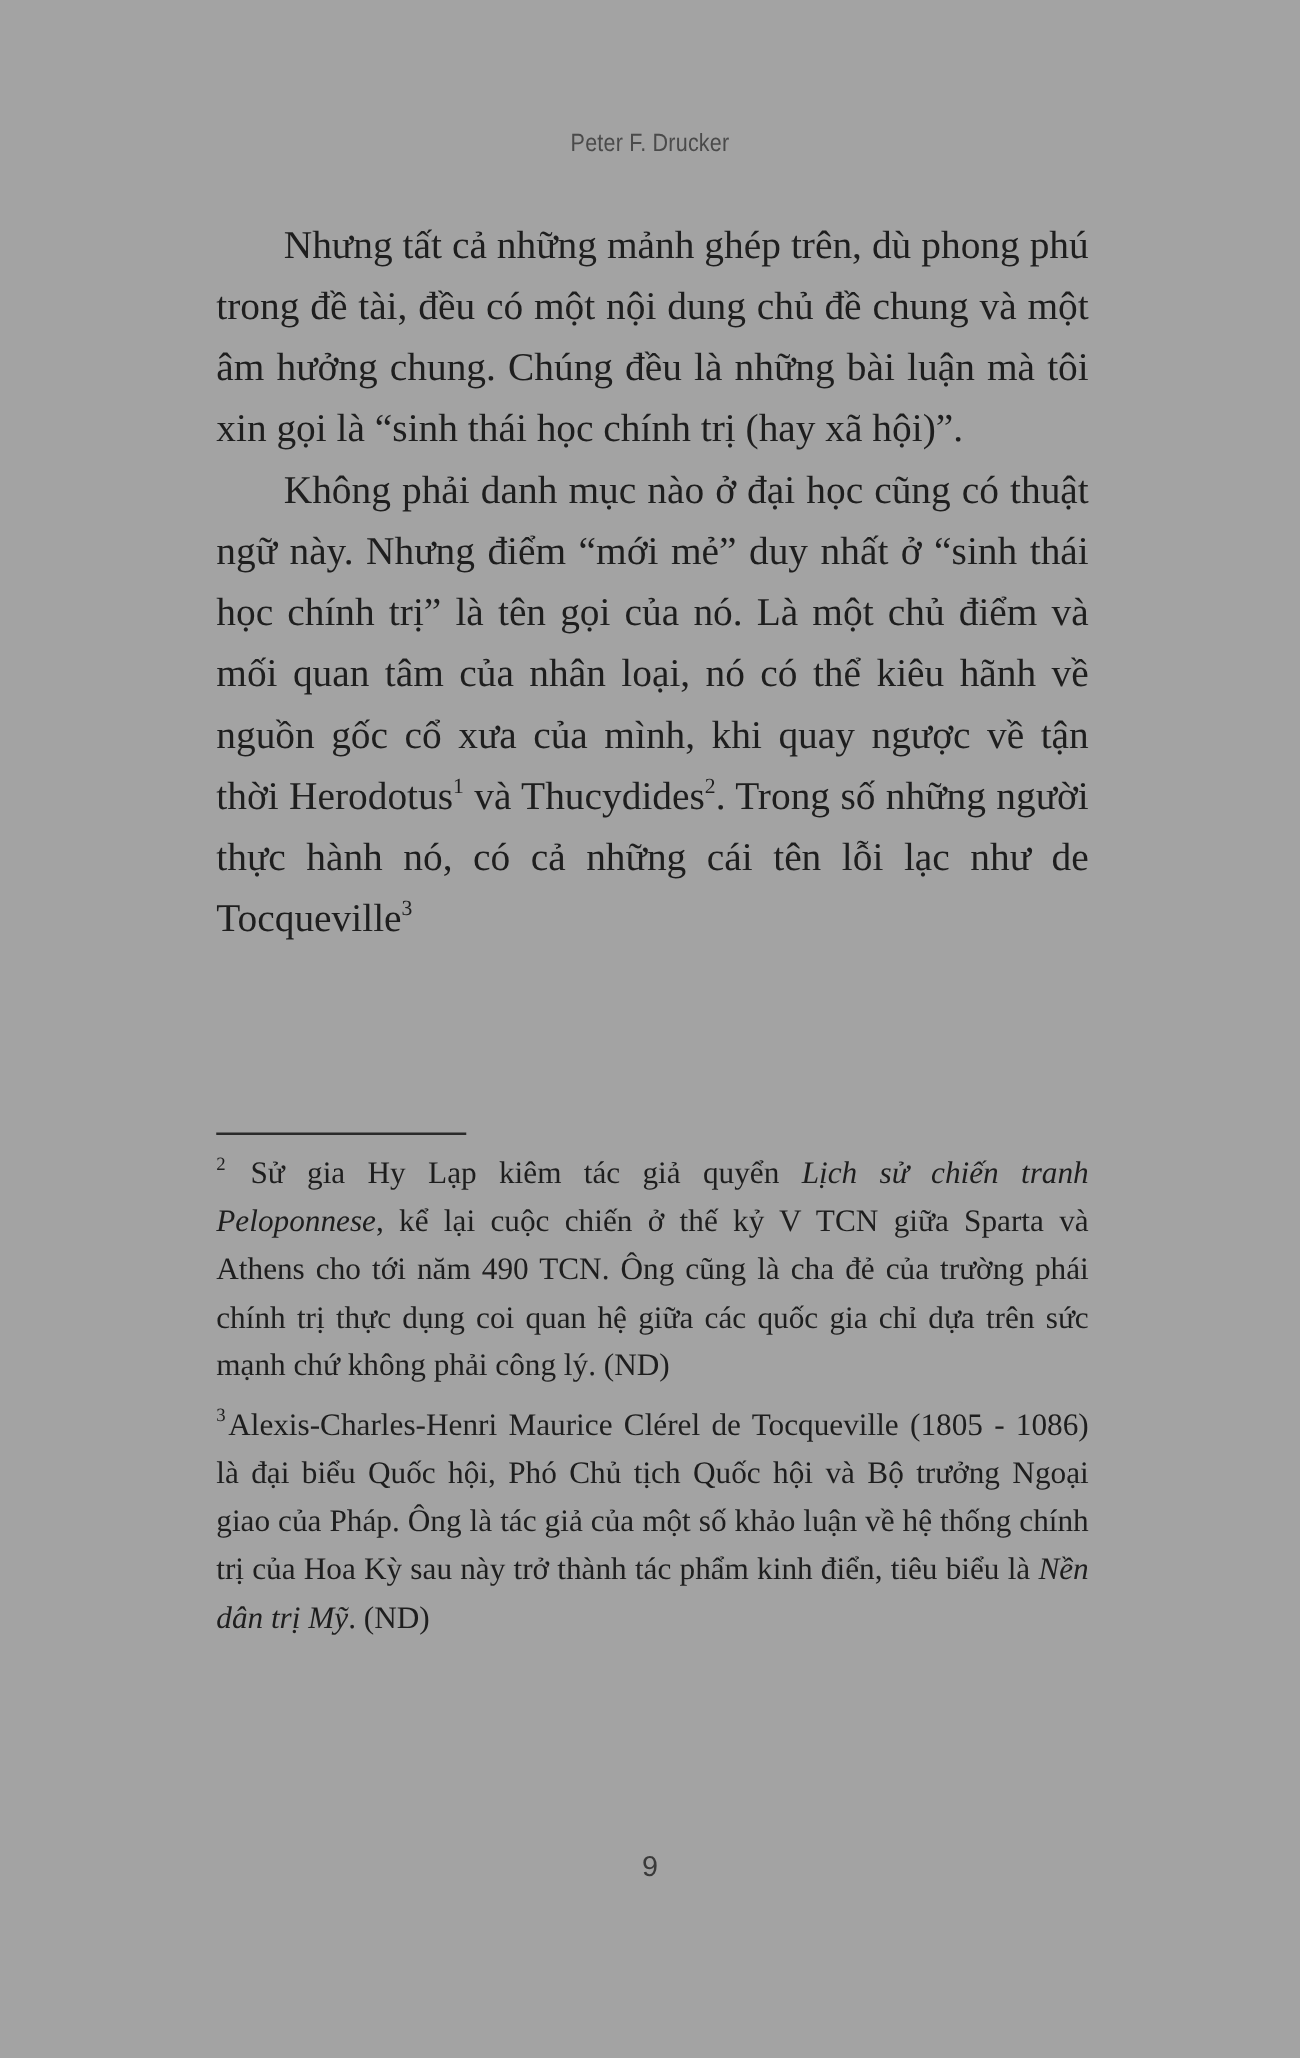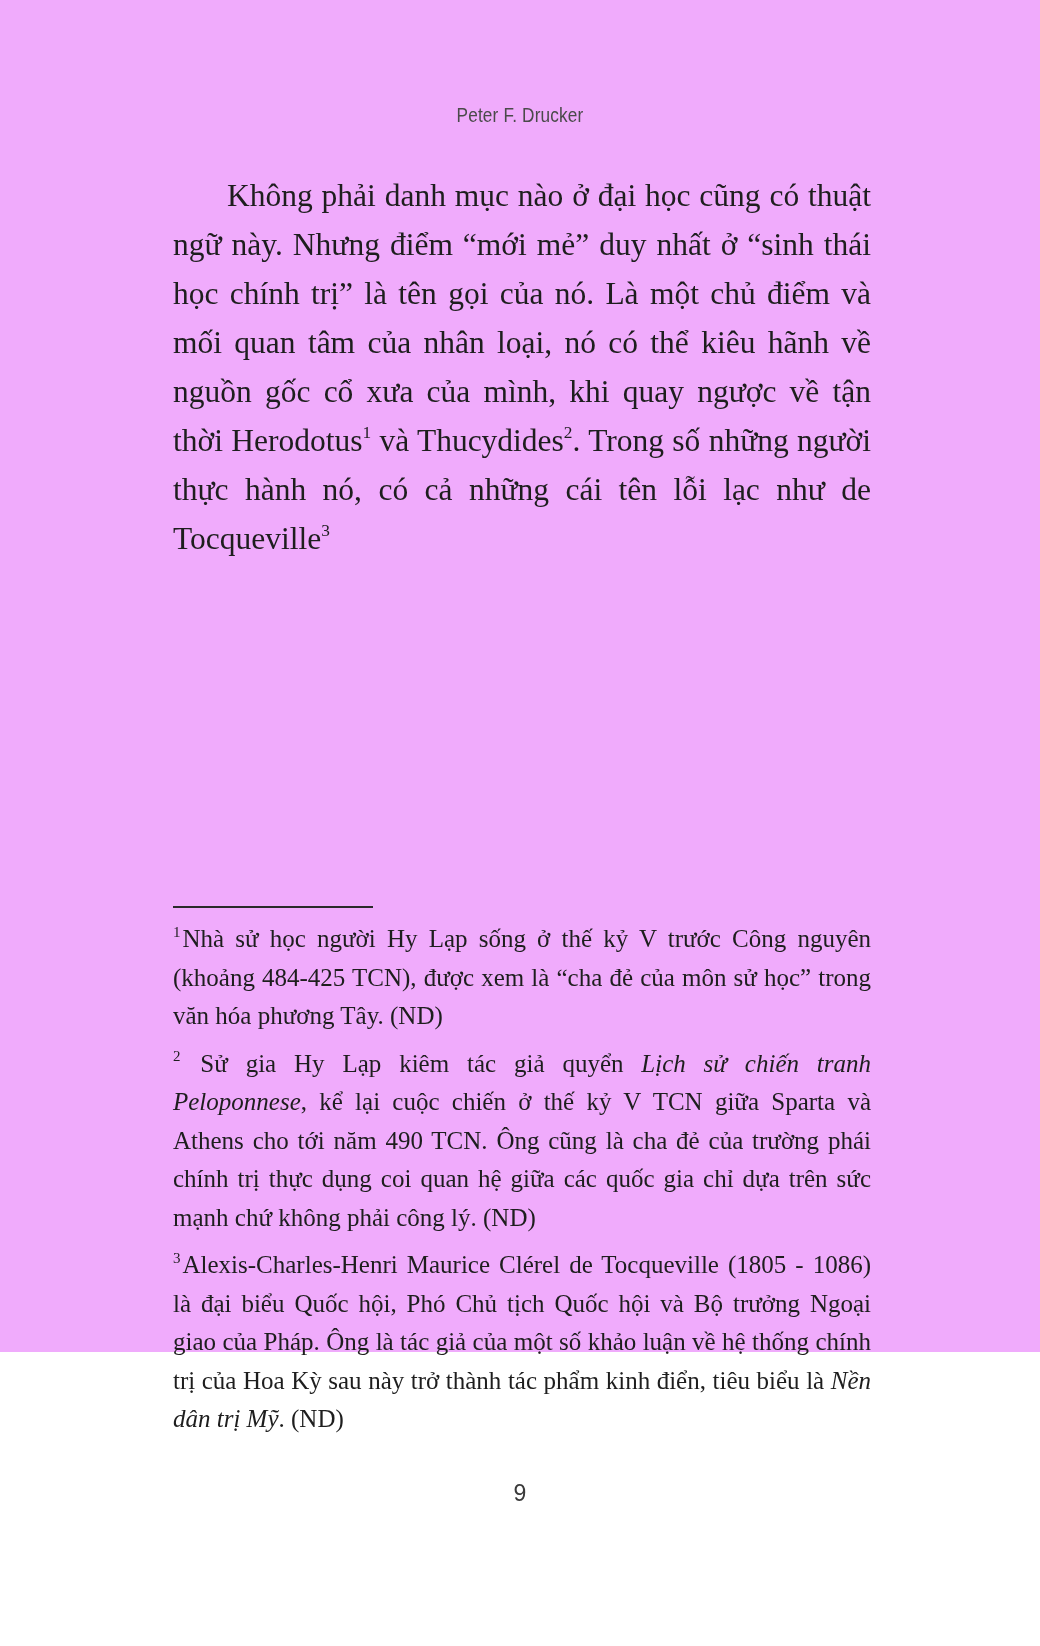--- a/index.html
+++ b/index.html
@@ -1,31 +1,31 @@
 <!DOCTYPE html>
 <html><head>
 <meta charset="utf-8">
 <style>
   html, body { margin: 0; padding: 0; background: #ffffff; }
   body { width: 1040px; height: 1646px; position: relative; overflow: hidden; }
-  .page { position: absolute; left: 0; top: 0; width: 1040px; height: 1352px; background: #f0abfc; }
+  .page { position: absolute; left: 0; top: 0; width: 1040px; height: 1646px; background: #a3a3a3; }
   .running-head {
     position: absolute; left: 0; width: 1040px; top: 104px; text-align: center;
     font-family: "Liberation Sans", "DejaVu Sans", sans-serif;
     font-size: 20px; color: #4a4a4a; letter-spacing: 0.2px;
     transform: scaleX(0.86); transform-origin: center;
   }
   .body-text {
     position: absolute; left: 173px; width: 698px; top: 171px;
     font-family: "Liberation Serif", "DejaVu Serif", serif;
     font-size: 31.5px; line-height: 49px; color: #1e1e1e;
     text-align: justify;
   }
   .body-text p { margin: 0; text-indent: 54px; text-align: justify; }
-  .body-text p + p { margin-top: 12px; text-decoration: underline; }
+  .body-text p + p { margin-top: 0; }
   .body-text sup, .footnotes sup { font-size: 0.55em; line-height: 0; vertical-align: 0.75em; }
   .rule {
     position: absolute; left: 173px; top: 906px; width: 200px; height: 2px; background: #2a2a2a;
   }
   .footnotes {
     position: absolute; left: 173px; width: 698px; top: 920px;
     font-family: "Liberation Serif", "DejaVu Serif", serif;
     font-size: 25px; line-height: 38.5px; color: #1e1e1e;
   }
   .footnotes p { margin: 0; text-align: justify; }
@@ -39,26 +39,26 @@
   }
 </style>
 </head>
 <body>
 
 <div class="page">
 
   <div class="running-head">Peter F. Drucker</div>
 
   <div class="body-text">
+    <p>Nhưng tất cả những mảnh ghép trên, dù phong phú trong đề tài, đều có một nội dung chủ đề chung và một âm hưởng chung. Chúng đều là những bài luận mà tôi xin gọi là “sinh thái học chính trị (hay xã hội)”.</p>
     <p><span>Không phải danh mục nào ở đại học cũng có thuật ngữ này. Nhưng điểm “mới mẻ” duy nhất ở “sinh thái học chính trị” là tên gọi của nó. Là một chủ điểm và mối quan tâm của nhân loại, nó có thể kiêu hãnh về nguồn gốc cổ xưa của mình, khi quay ngược về tận thời Herodotus</span><sup>1</sup><span> và Thucydides</span><sup>2</sup><span>. Trong số những người thực hành nó, có cả những cái tên lỗi lạc như de Tocqueville</span><sup>3</sup></p>
   </div>
 
   <div class="rule"></div>
 
   <div class="footnotes">
-    <p><span class="num">1</span><span>Nhà sử học người Hy Lạp sống ở thế kỷ V trước Công nguyên (khoảng 484-425 TCN), được xem là “cha đẻ của môn sử học” trong văn hóa phương Tây. (ND)</span></p>
     <p><span class="num">2</span><span> Sử gia Hy Lạp kiêm tác giả quyển </span><em>Lịch sử chiến tranh Peloponnese</em><span>, kể lại cuộc chiến ở thế kỷ V TCN giữa Sparta và Athens cho tới năm 490 TCN. Ông cũng là cha đẻ của trường phái chính trị thực dụng coi quan hệ giữa các quốc gia chỉ dựa trên sức mạnh chứ không phải công lý. (ND)</span></p>
     <p><span class="num">3</span><span>Alexis-Charles-Henri Maurice Clérel de Tocqueville (1805 - 1086) là đại biểu Quốc hội, Phó Chủ tịch Quốc hội và Bộ trưởng Ngoại giao của Pháp. Ông là tác giả của một số khảo luận về hệ thống chính trị của Hoa Kỳ sau này trở thành tác phẩm kinh điển, tiêu biểu là </span><em>Nền dân trị Mỹ</em><span>. (ND)</span></p>
   </div>
 
   <div class="page-number">9</div>
 
 </div>
 
 </body></html>

